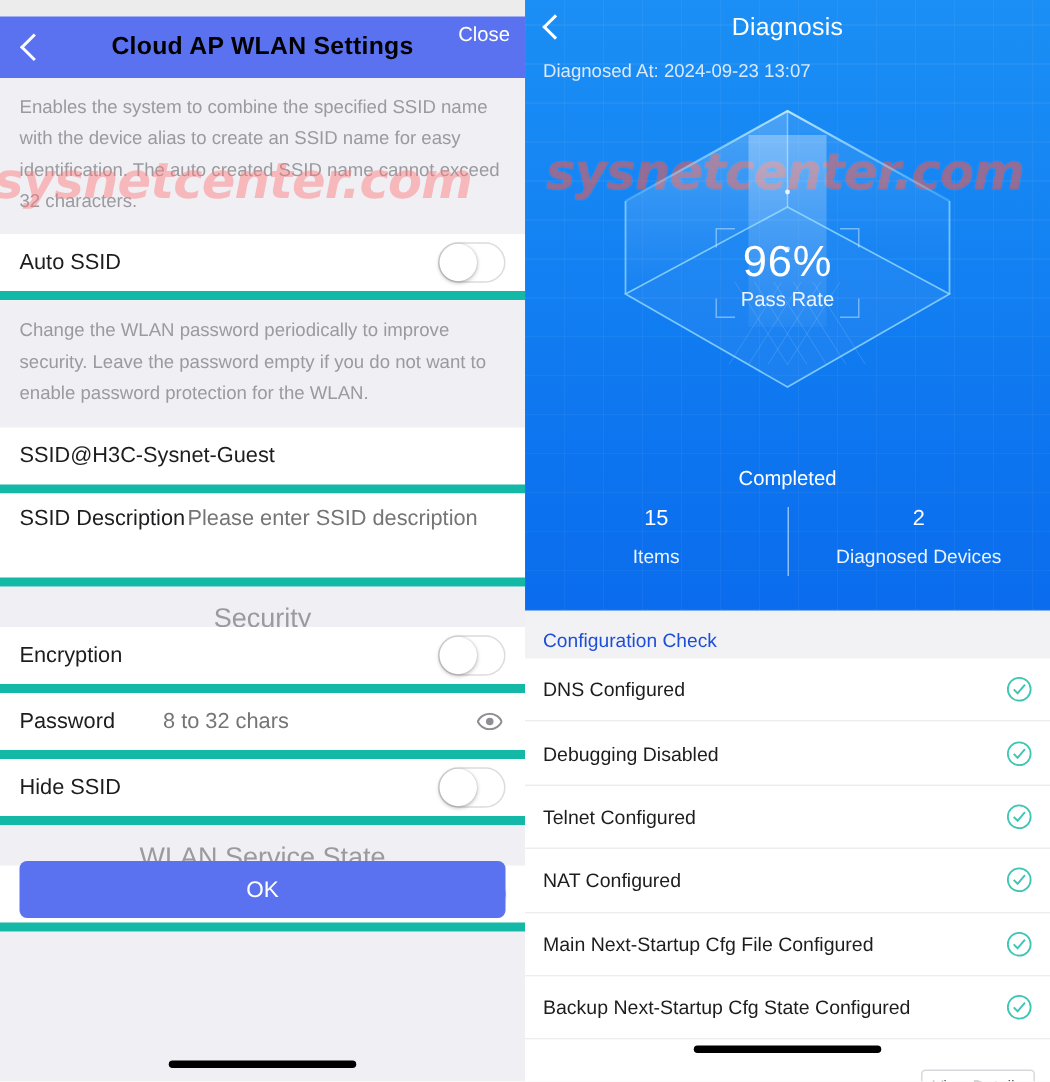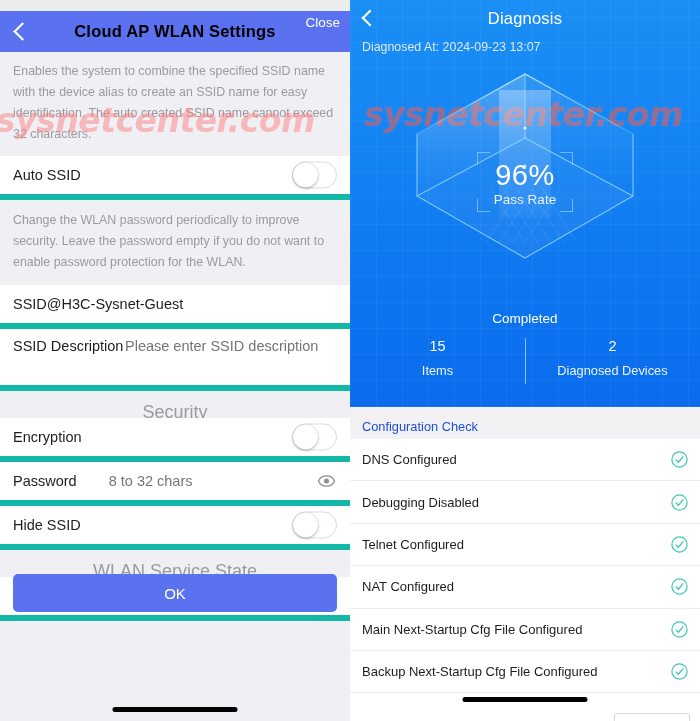--- a/index.html
+++ b/index.html
@@ -578,21 +578,21 @@
       <span class="chk-label">Main Next-Startup Cfg File Configured</span>
       <span class="chk-ok">
         <svg width="17" height="17" viewBox="0 0 17 17" aria-hidden="true">
           <circle cx="8.5" cy="8.5" r="7.6" fill="none" stroke="#3ec6b5" stroke-width="1.2"></circle>
           <polyline points="4.8,8.6 7.4,11.2 12.3,5.4" fill="none" stroke="#3ec6b5" stroke-width="1.3"></polyline>
         </svg>
       </span>
     </div>
 
     <div class="chk-row">
-      <span class="chk-label">Backup Next-Startup Cfg File Configured</span>
+      <span class="chk-label">Backup Next-Startup Cfg State Configured</span>
       <span class="chk-ok">
         <svg width="17" height="17" viewBox="0 0 17 17" aria-hidden="true">
           <circle cx="8.5" cy="8.5" r="7.6" fill="none" stroke="#3ec6b5" stroke-width="1.2"></circle>
           <polyline points="4.8,8.6 7.4,11.2 12.3,5.4" fill="none" stroke="#3ec6b5" stroke-width="1.3"></polyline>
         </svg>
       </span>
     </div>
 
     <div class="chk-row">
       <button class="view-details">View Details</button>

